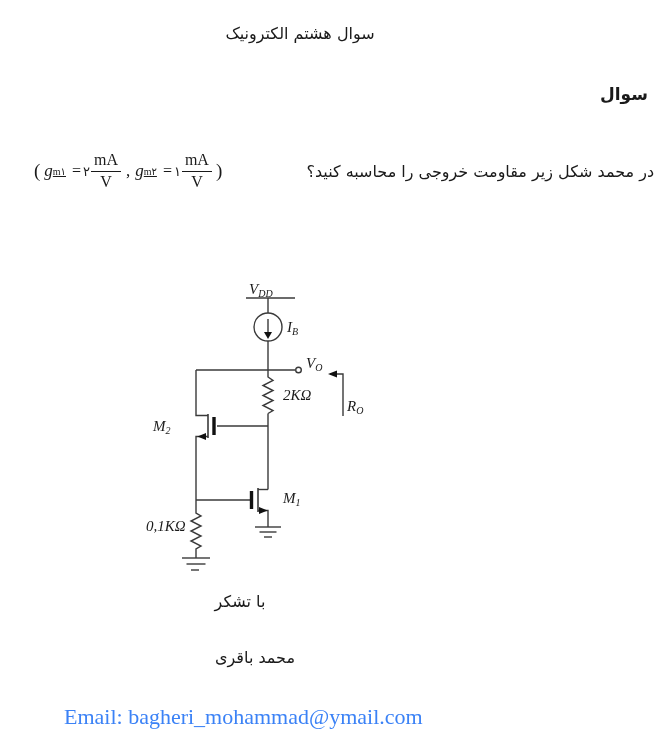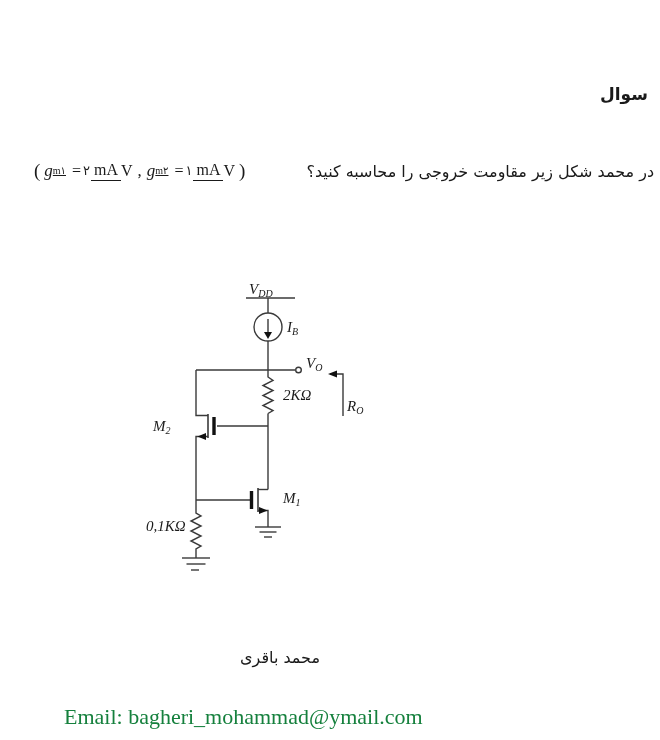--- a/index.html
+++ b/index.html
@@ -9,39 +9,40 @@
   .abs{position:absolute;}
   .title{top:24px;left:200px;width:200px;text-align:center;font-size:16px;}
   .section-label{top:84px;left:560px;width:88px;text-align:right;font-size:17px;font-weight:bold;}
   .question-row{top:142px;left:30px;right:6px;height:58px;display:flex;align-items:center;}
   .math{font-family:"Liberation Serif",serif;font-size:17px;font-style:normal;display:inline-flex;align-items:center;}
   .paren{font-family:"Liberation Serif",serif;font-size:19px;padding:0 4px;}
   .gvar{font-style:italic;font-family:"Liberation Serif",serif;font-size:17px;}
   .gsub{font-family:"Liberation Serif","DejaVu Sans",serif;font-size:10px;vertical-align:-5px;margin-right:2px;text-decoration:underline;}
   .eq{font-family:"Liberation Serif",serif;font-size:16px;margin:0 2px 0 4px;}
   .coef{font-family:"DejaVu Sans",sans-serif;font-size:13px;margin-right:1px;}
-  .frac{display:inline-flex;flex-direction:row;align-items:center;font-family:"Liberation Serif",serif;
+  .frac{display:inline-flex;flex-direction:column;align-items:center;font-family:"Liberation Serif",serif;
         font-size:16px;line-height:1.15;}
   .frac .num{border-bottom:1.4px solid #1a1a1a;padding:0 3px 1px 3px;}
   .frac .den{padding-top:1px;}
   .comma{font-family:"Liberation Serif",serif;font-size:17px;margin:0 5px;}
   .q-text{flex:1;text-align:right;font-size:16px;margin-left:10px;}
   .thanks{top:592px;left:170px;width:140px;text-align:center;font-size:16px;}
-  .author{top:648px;left:160px;width:160px;text-align:right;font-size:16px;}
-  .email{top:704px;left:64px;font-family:"Liberation Serif",serif;font-size:22px;color:#15803d;}
+  .author{top:648px;left:175px;width:160px;text-align:center;font-size:16px;}
+  .email{top:704px;left:64px;font-family:"Liberation Serif",serif;font-size:22px;color:#3b82f6;}
   svg text{fill:#1a1a1a;}
   .svar{font-family:"Liberation Serif",serif;font-style:italic;font-size:15px;}
   .ssub{font-family:"Liberation Serif",serif;font-style:italic;font-size:10px;}
   .slabel{font-family:"Liberation Serif",serif;font-style:italic;font-size:15px;}
 </style>
 </head>
 <body>
 
 <div id="page">
 
+  <div class="abs title fa">سوال هشتم الکترونیک</div>
 
   <div class="abs section-label fa">سوال</div>
 
   <div class="abs question-row">
     <span class="paren">(</span>
     <span class="math">
       <span class="gvar">g</span>
         <span class="gsub">m۱</span>
         <span class="eq">=</span>
         <span class="coef">۲</span>
@@ -119,16 +120,17 @@
     <text x="249" y="294" class="svar"><tspan>V</tspan><tspan class="ssub" dy="3">DD</tspan></text>
     <text x="287" y="332" class="svar"><tspan>I</tspan><tspan class="ssub" dy="3">B</tspan></text>
     <text x="306" y="368" class="svar"><tspan>V</tspan><tspan class="ssub" dy="3">O</tspan></text>
     <text x="347" y="411" class="svar"><tspan>R</tspan><tspan class="ssub" dy="3">O</tspan></text>
     <text x="283" y="400" class="slabel">2KΩ</text>
     <text x="146" y="531" class="slabel">0,1KΩ</text>
     <text x="153" y="431" class="svar"><tspan>M</tspan><tspan class="ssub" dy="3">2</tspan></text>
     <text x="283" y="503" class="svar"><tspan>M</tspan><tspan class="ssub" dy="3">1</tspan></text>
   </svg>
 
+  <div class="abs thanks fa">با تشکر</div>
   <div class="abs author fa">محمد باقری</div>
   <div class="abs email">Email: bagheri_mohammad@ymail.com</div>
 
 </div>
 
 </body></html>

